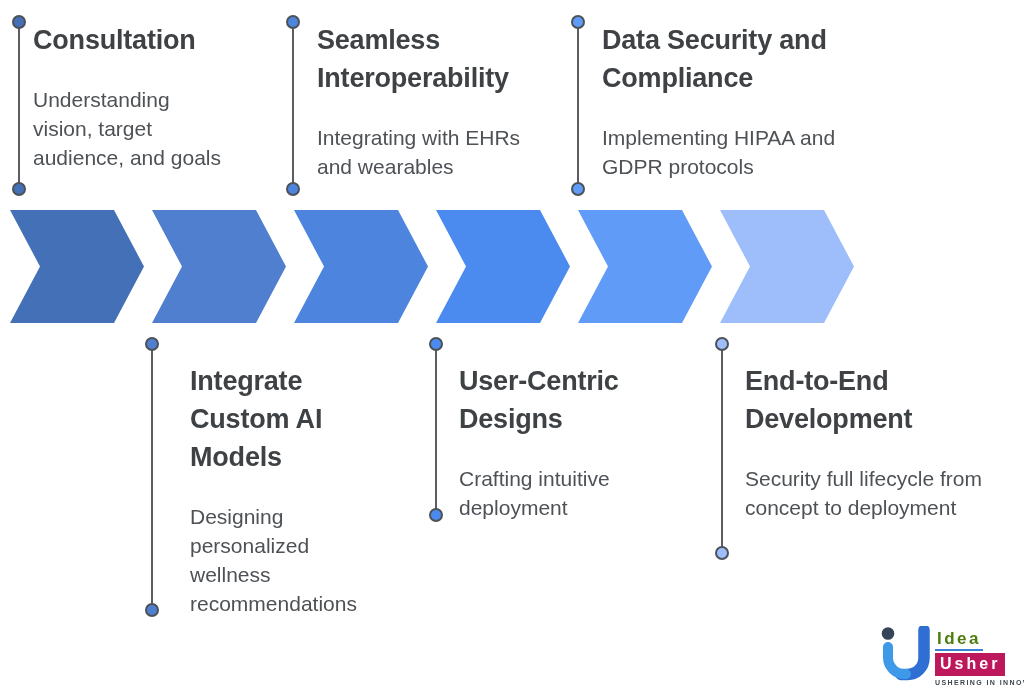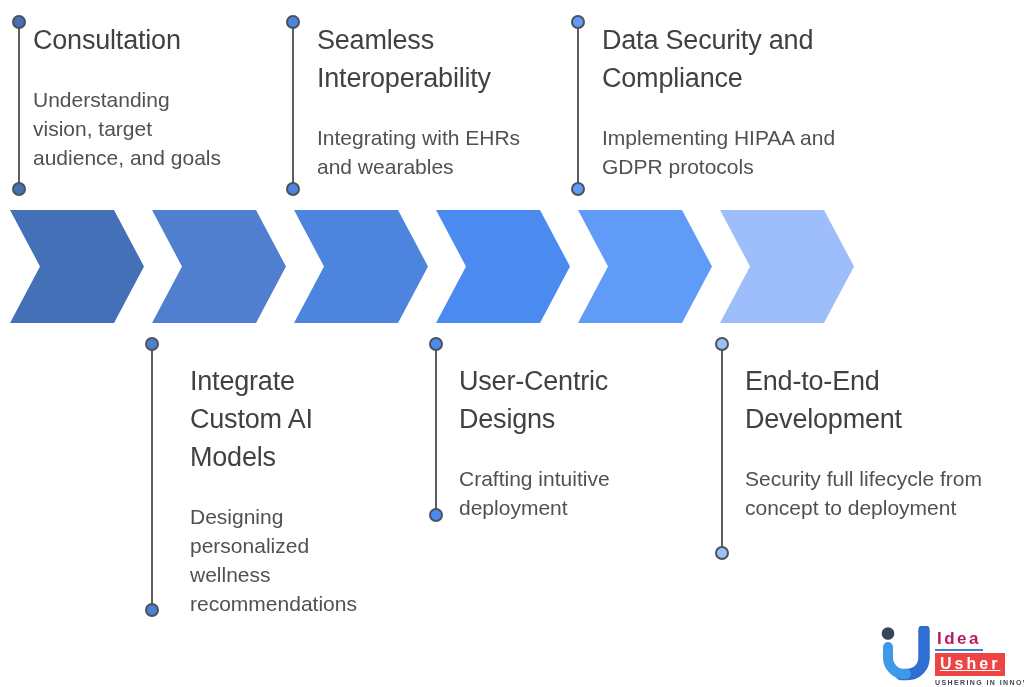--- a/index.html
+++ b/index.html
@@ -12,42 +12,42 @@
   .stem{position:absolute;left:6px;top:6px;bottom:6px;width:2px;background:#5a5e63;}
   .dot{
     position:absolute;left:0;width:14px;height:14px;border-radius:50%;
     border:2px solid #4c5258;box-sizing:border-box;background:#4f7fce;
   }
   .dot-top{top:0;}
   .dot-bottom{bottom:0;}
   
   .textblock{position:absolute;}
   .tb-title{
-    margin:0;font-size:27px;line-height:38px;font-weight:400;color:#3f4245;
+    margin:0;font-size:27px;line-height:38px;font-weight:700;color:#3f4245;
     letter-spacing:-0.2px;
   }
   .tb-desc{
     margin:26px 0 0 0;font-size:21px;line-height:29px;font-weight:400;color:#4e5256;
   }
   
   .chevron{
     position:absolute;top:210px;height:113px;width:134px;background:#4f7fce;
     clip-path:polygon(0 0, calc(100% - 30px) 0, 100% 50%, calc(100% - 30px) 100%, 0 100%, 30px 50%);
   }
   
   .logo{position:absolute;left:880px;top:626px;width:134px;height:58px;display:flex;align-items:flex-start;}
   .logo-icon{width:52px;height:58px;flex:0 0 auto;}
   .logo-text{margin-left:3px;display:flex;flex-direction:column;align-items:flex-start;}
   .logo-idea{
-    font-size:17px;line-height:19px;font-weight:700;letter-spacing:2.5px;color:#be185d;
+    font-size:17px;line-height:19px;font-weight:700;letter-spacing:2.5px;color:#4d7c0f;
     border-bottom:2px solid #3a80d8;padding:3px 2px 1px 2px;
   }
   .logo-usher{
     margin-top:2px;font-size:16px;line-height:18px;font-weight:700;letter-spacing:3px;
-    color:#ffffff;background:#ef4444;padding:2px 5px 3px 5px;text-decoration:underline;
+    color:#ffffff;background:#be185d;padding:2px 5px 3px 5px;
   }
   .logo-tagline{
     margin-top:3px;font-size:7px;line-height:8px;font-weight:700;letter-spacing:1.4px;
     color:#3f474e;white-space:nowrap;
   }
 </style>
 </head>
 <body>
 
 <div class="canvas">

